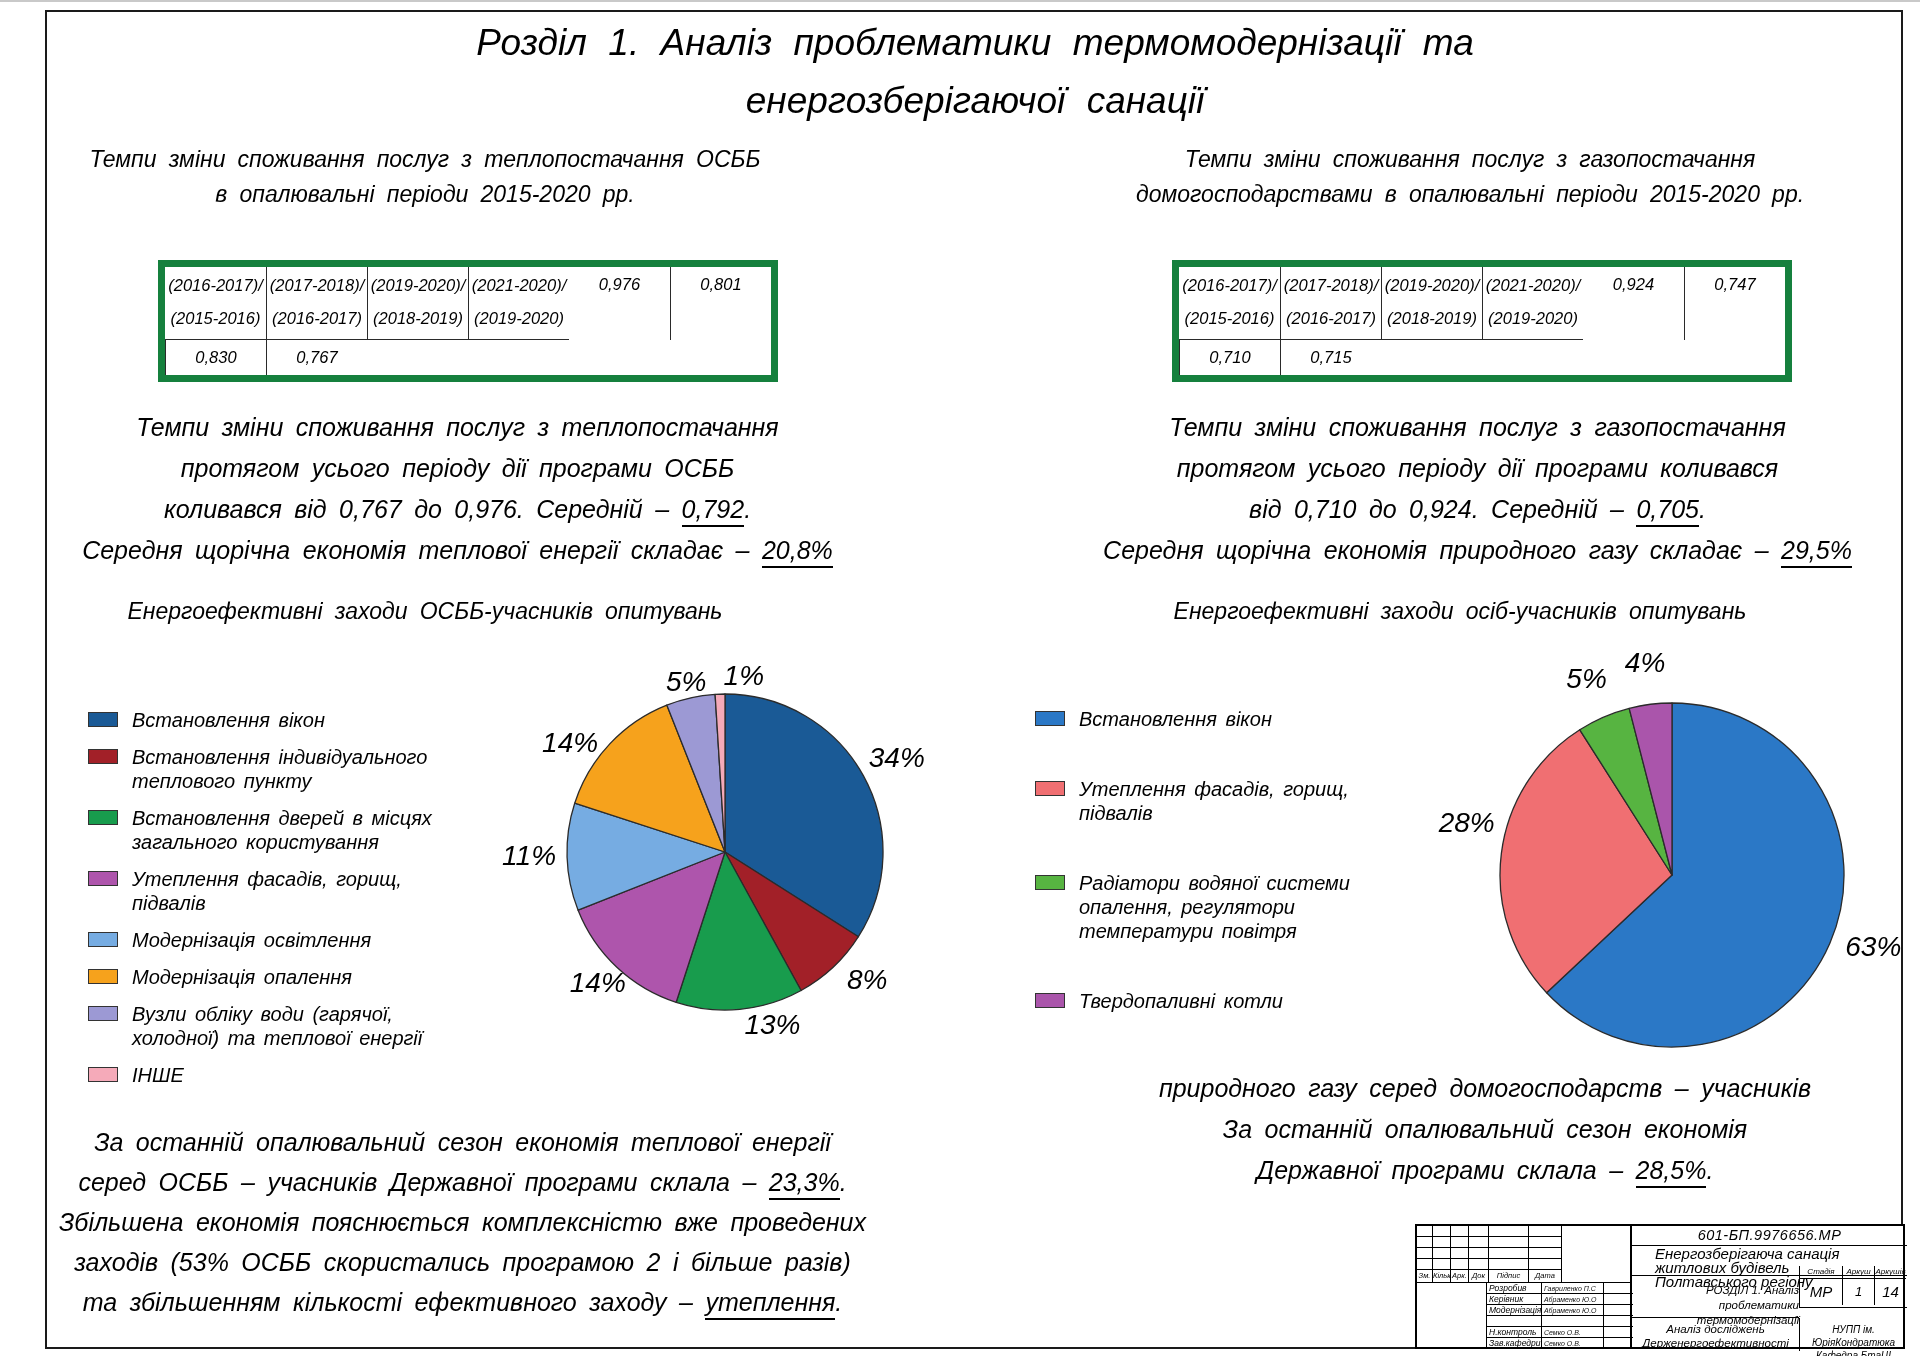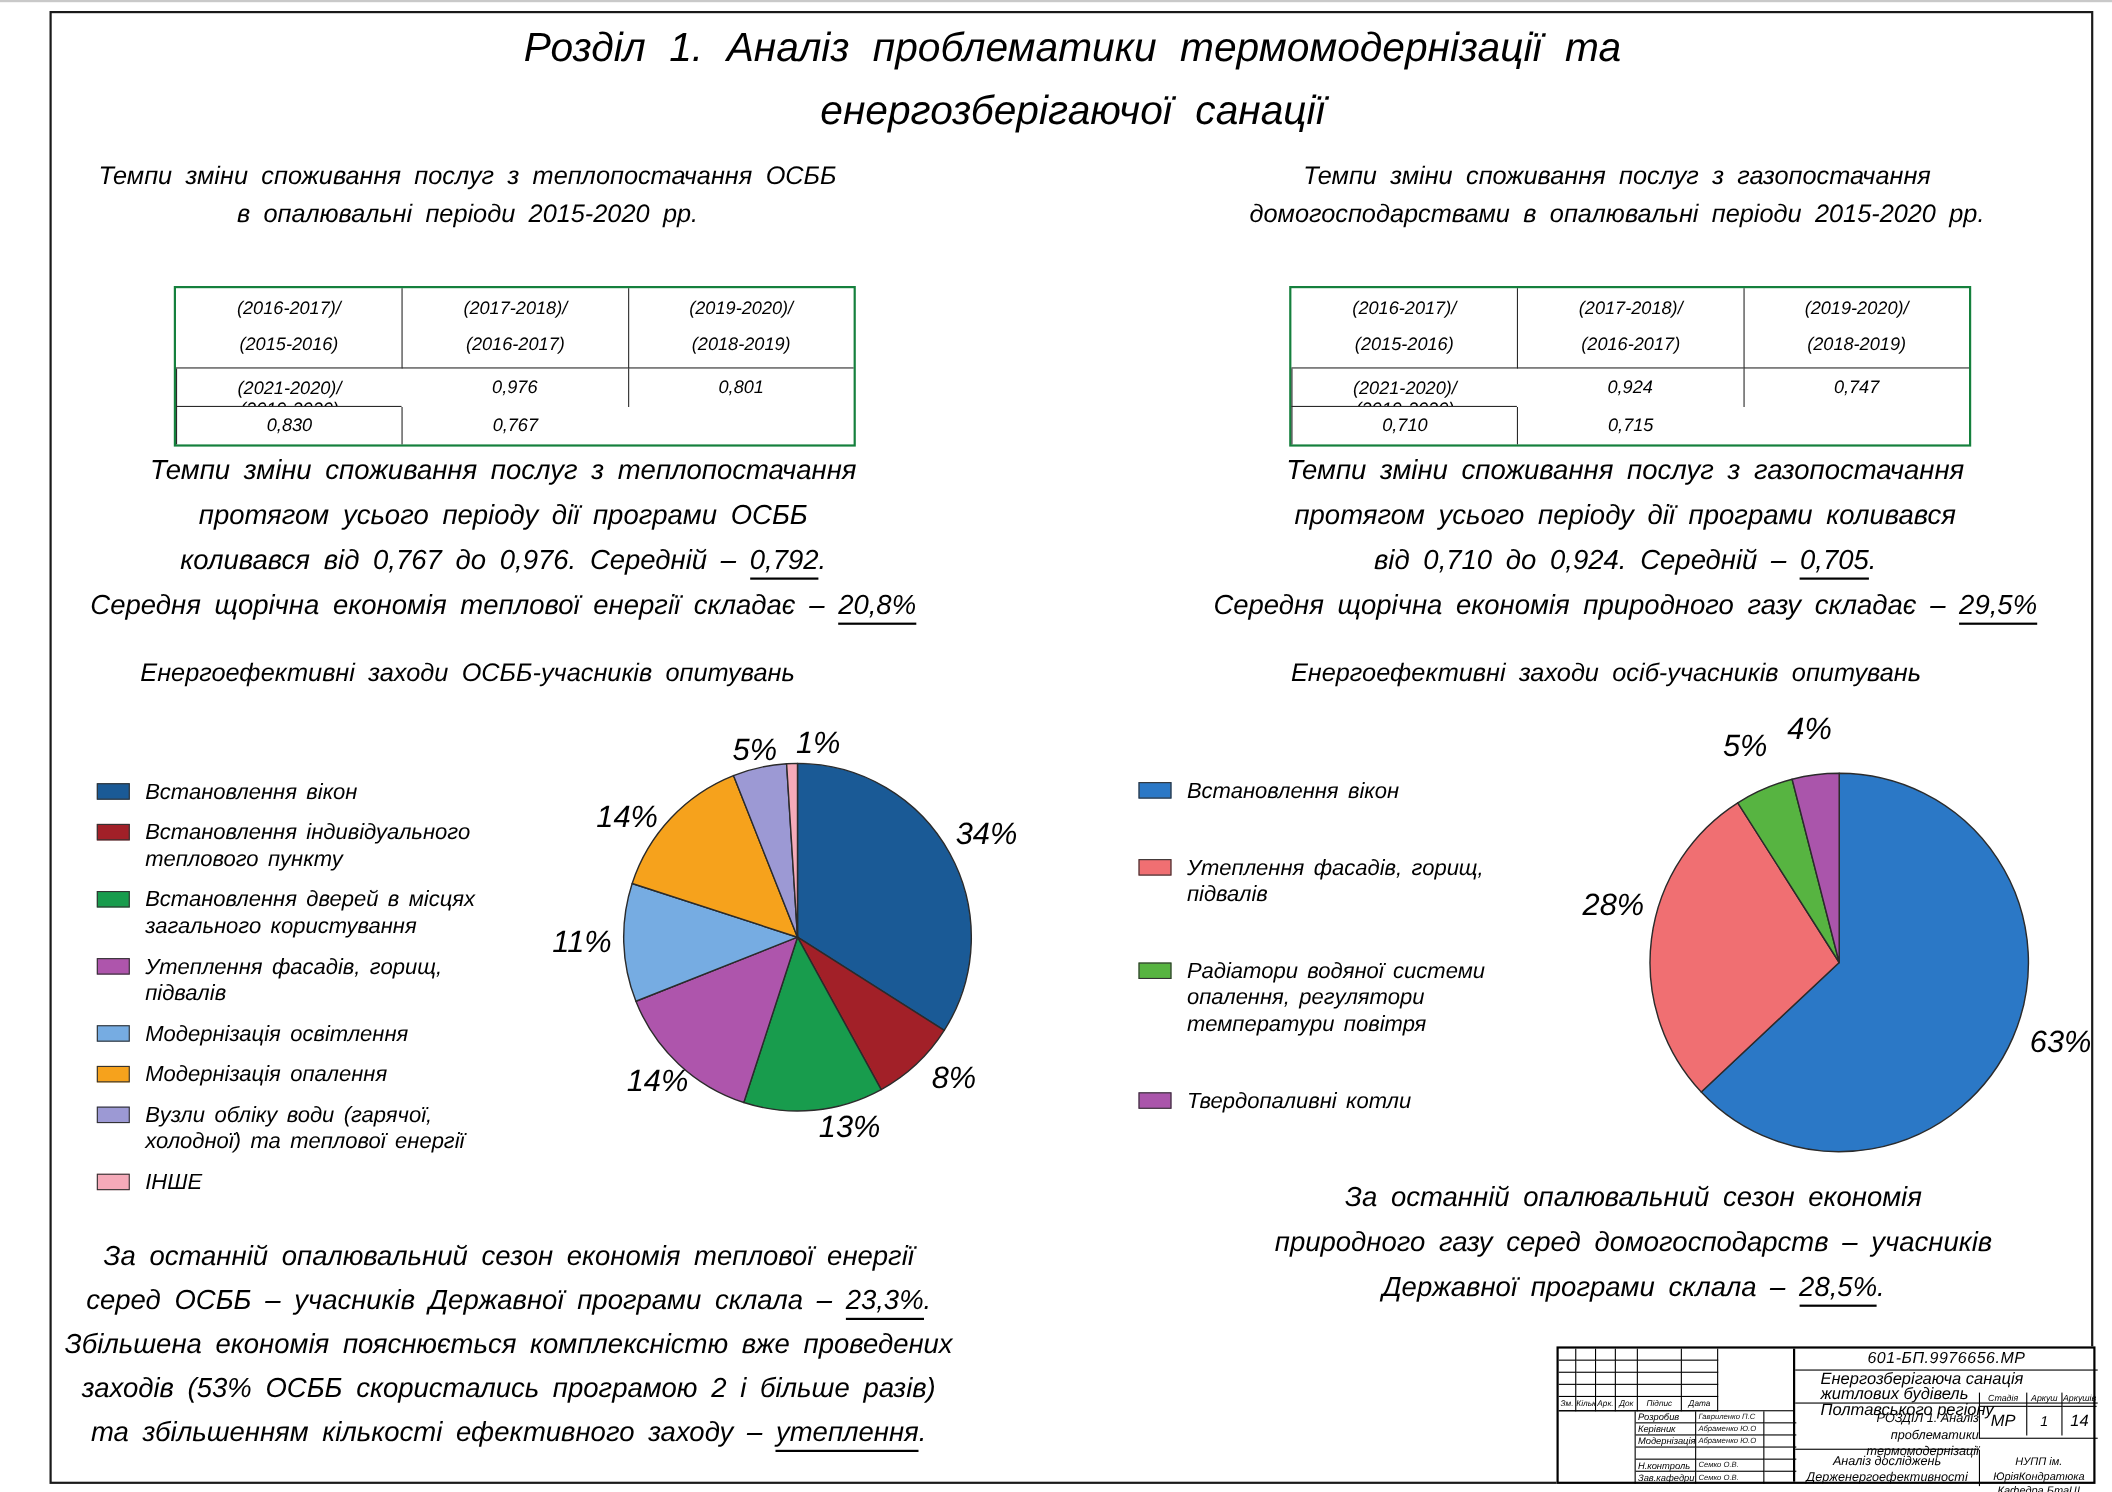--- a/index.html
+++ b/index.html
@@ -10,21 +10,21 @@
   }
   .abs{position:absolute;}
   .frame{position:absolute;left:45px;top:8px;width:1858px;height:1339px;border:2px solid #1a1a1a;box-sizing:border-box;}
   .main-title{left:45px;top:12px;width:1860px;text-align:center;font-size:37px;line-height:58px;word-spacing:0.3em;}
   .col-head{text-align:center;font-size:23px;line-height:35px;word-spacing:0.25em;}
   .chart-title{text-align:center;font-size:23px;word-spacing:0.25em;}
   .para{text-align:center;font-size:25px;line-height:41px;word-spacing:0.22em;}
   .para .pline{display:block;}
   .u{border-bottom:2px solid #000;padding-bottom:2px;}
   
-  .data-table{display:grid;grid-template-columns:repeat(3,1fr);grid-template-rows:73px 35px;border:2px solid #15803d;box-sizing:border-box;background:#fff;}
+  .data-table{display:grid;grid-template-columns:repeat(6,1fr);grid-template-rows:73px 35px;border:7px solid #15803d;box-sizing:border-box;background:#fff;}
   .tcell{border-left:1px solid #2a2a2a;text-align:center;font-size:16.5px;box-sizing:border-box;overflow:hidden;}
   .tcell:nth-child(4n+1){border-left:none;}
   .th{border-bottom:1px solid #2a2a2a;display:flex;flex-direction:column;justify-content:space-between;padding:9px 0 11px 0;}
   .tv{line-height:34px;}
   
   .legend-item{display:flex;align-items:flex-start;}
   .legend-left .legend-item{margin-bottom:13px;}
   .legend-right .legend-item{margin-bottom:46px;}
   .swatch{width:30px;height:15px;border:1px solid #333;margin-right:14px;margin-top:4px;flex:none;box-sizing:border-box;}
   .legend-label{font-size:20px;line-height:24px;word-spacing:0.15em;}
@@ -252,22 +252,22 @@
     </svg>
 
   <div class="abs para" style="left:45px;top:1120px;width:835px;line-height:40px;">
     <div class="pline"><span>За останній опалювальний сезон економія теплової енергії</span></div>
     <div class="pline"><span>серед ОСББ – учасників Державної програми склала – </span><span class="u">23,3%</span><span>.</span></div>
     <div class="pline"><span>Збільшена економія пояснюється комплексністю вже проведених</span></div>
     <div class="pline"><span>заходів (53% ОСББ скористались програмою 2 і більше разів)</span></div>
     <div class="pline"><span>та збільшенням кількості ефективного заходу – </span><span class="u">утеплення</span><span>.</span></div>
   </div>
   <div class="abs para" style="left:1085px;top:1066px;width:800px;">
+    <div class="pline"><span>природного газу серед домогосподарств – учасників</span></div>
     <div class="pline"><span>За останній опалювальний сезон економія</span></div>
-    <div class="pline"><span>природного газу серед домогосподарств – учасників</span></div>
     <div class="pline"><span>Державної програми склала – </span><span class="u">28,5%</span><span>.</span></div>
   </div>
 
   <div class="abs stamp">
     <div class="revstrip">
         <div></div>
         <div></div>
         <div></div>
         <div></div>
         <div></div>

